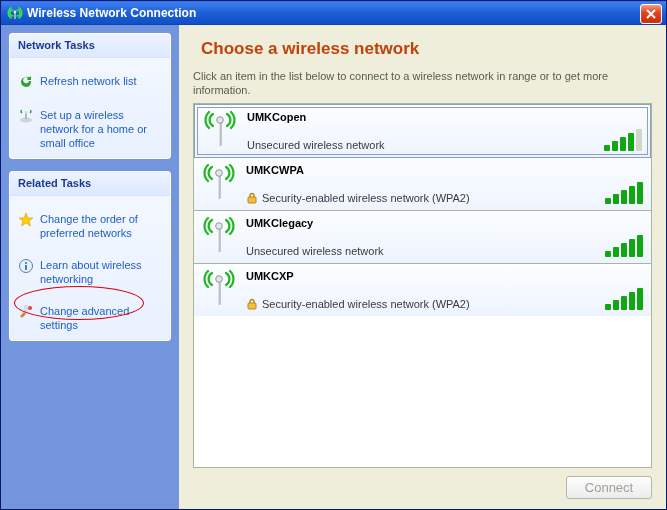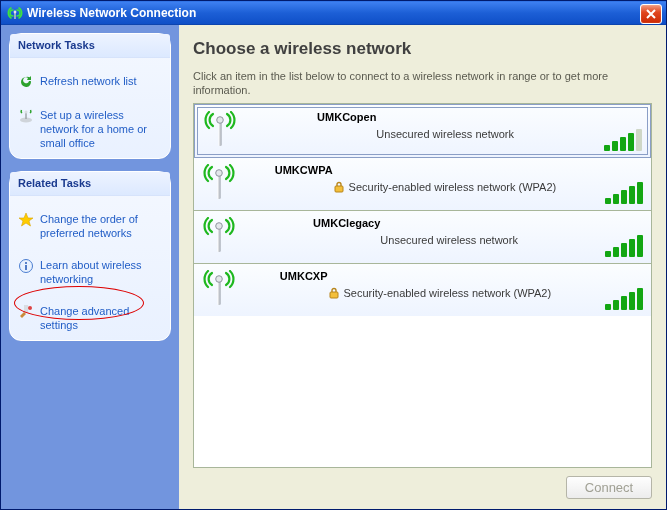--- a/index.html
+++ b/index.html
@@ -5,36 +5,36 @@
   html, body { margin:0; padding:0; font-family: Tahoma, Verdana, Arial, sans-serif; font-size:11px; }
   body { background: linear-gradient(#5da5e8 0%, #3a8fd8 35%, #2d6bbf 60%, #1f7f1f 80%, #1f7f1f 100%); width:667px; height:510px; overflow:hidden; }
   
   .window { position:relative; width:665px; height:508px; border:1px solid #001a6d; background:#eeeedb; }
   .titlebar { height:24px; background: linear-gradient(#2a6de0, #3d7ff0 5%, #1c5fd6 50%, #0f4fc7 95%, #0a3c9c); display:flex; align-items:center; color:#fff; font-weight:bold; font-size:12px; padding-left:6px; position:relative;text-align:center; }
   .titlebar .title-icon { width:16px; height:16px; margin-right:4px; display:flex; align-items:center; justify-content:center; }
   .close-btn { position:absolute; right:4px; top:3px; width:20px; height:18px; background:linear-gradient(#f29d83,#e14720 40%,#cc2a04); border:1px solid #fff; border-radius:3px; display:flex; align-items:center; justify-content:center; color:#fff; font-weight:bold; font-size:12px; cursor:pointer; box-shadow:inset 0 0 1px rgba(255,255,255,.6);}
   .body { display:flex; height:calc(100% - 24px); }
   
   .sidebar { width:178px; background:#7295de; padding:8px 8px; box-sizing:border-box; display:flex; flex-direction:column; gap:12px; }
-  .sb-group { background:#fff; border:1px solid #fff; border-radius:12px; background:linear-gradient(#f4f8ff,#e9f1ff); padding-bottom:6px; }
+  .sb-group { background:#fff; border:1px solid #fff; border-radius:3px; background:linear-gradient(#f4f8ff,#e9f1ff); padding-bottom:6px; }
   .sb-header { font-weight:bold; color:#1a3a8f; font-size:11px; padding:5px 8px 6px; background:linear-gradient(#edf3ff,#dce9ff); border-bottom:1px solid #d6e3fb; border-radius:3px 3px 0 0; }
   .sb-item { display:flex; align-items:flex-start; gap:6px; padding:16px 8px 2px; color:#215dc6; cursor:pointer; position:relative; }
   .sb-item .sb-icon { width:16px; height:16px; flex:0 0 16px; display:flex; align-items:center; justify-content:center; }
   .sb-item .sb-text { flex:1; line-height:14px; }
   .red-circle { position:absolute; border:1.5px solid #d00; border-radius:50%; width:128px; height:32px; left:4px; top:-2px; pointer-events:none; }
   
   .main { flex:1; padding:12px 14px 10px 14px; box-sizing:border-box; display:flex; flex-direction:column; }
-  .main-title { font-size:17px; font-weight:bold; color:#404040; margin:2px 0 10px; }
+  .main-title { font-size:17px; font-weight:bold; color:#c2410c; margin:2px 8px 10px; }
   .main-sub { color:#5a5a4f; margin-bottom:6px; line-height:14px; }
   .netlist { border:1px solid #a8b69a; background:#fff; flex:1; overflow:auto; }
   .net { border:1px solid #a8b69a; border-left:none; border-right:none; border-top:none; display:flex; padding:6px 8px 6px 6px; align-items:stretch; gap:8px; background:linear-gradient(#fbfdff,#eef4ff); min-height:48px; box-sizing:border-box; }
   .net.selected { border:1px solid #8a9ec6; outline:1px solid #8a9ec6; outline-offset:-4px; }
   .net:last-of-type { border-bottom:none; }
   .net-antenna { width:38px; display:flex; align-items:center; justify-content:center; }
-  .net-body { flex:1; display:flex; flex-direction:row; justify-content:center; }
+  .net-body { flex:1; display:flex; flex-direction:column; justify-content:space-between; }
   .net-ssid { font-weight:bold; color:#000; }
   .net-desc { color:#3a3a3a; display:flex; align-items:center; gap:4px; margin-top:6px;}
   .lock { width:12px; height:12px; }
   .signal { width:50px; display:flex; align-items:flex-end; gap:2px; justify-content:flex-end; }
   .bar { width:6px; background:#13a613; border-radius:1px;}
   .bar.dim { background:#cfd7c7; }
   .b1{height:6px}.b2{height:10px}.b3{height:14px}.b4{height:18px}.b5{height:22px}
   .footer { display:flex; justify-content:flex-end; padding-top:8px; }
   .connect-btn { min-width:86px; height:23px; background:linear-gradient(#fefefe,#ececec); border:1px solid #b5b5a8; color:#a0a094; border-radius:3px; font-family:inherit; font-size:13px; cursor:default;}
 </style>

